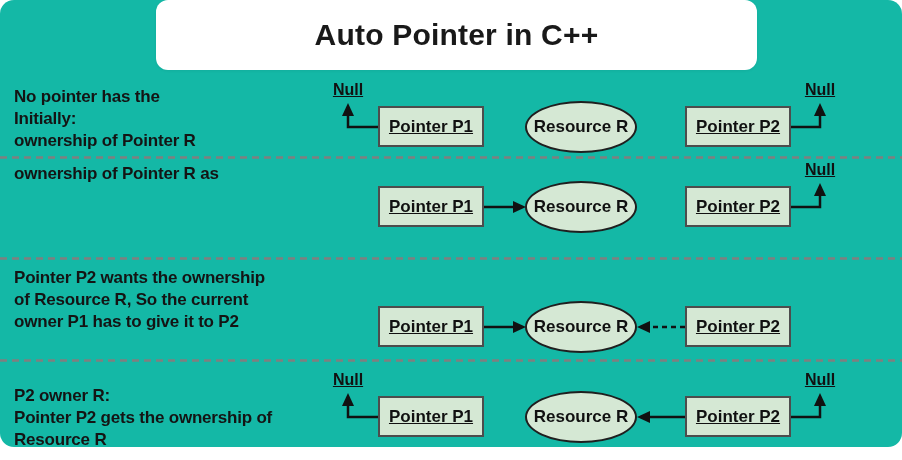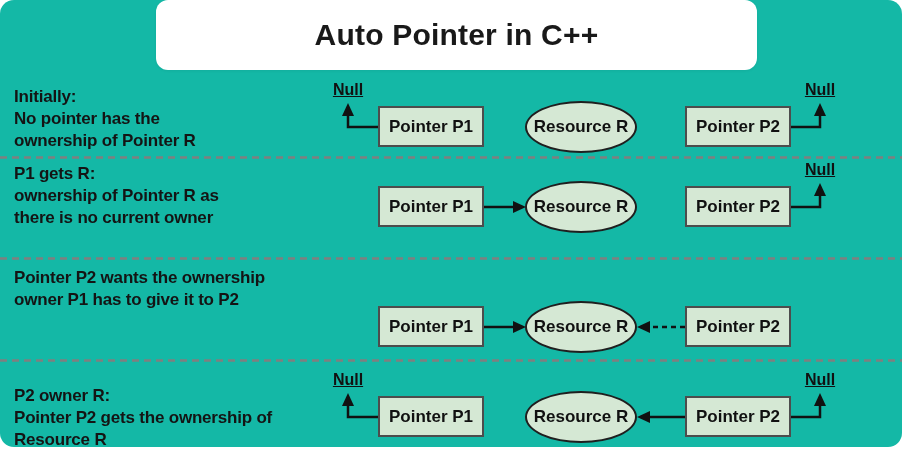--- a/index.html
+++ b/index.html
@@ -37,21 +37,21 @@
     letter-spacing: -0.2px;
     white-space: nowrap;
   }
   .pbox {
     position: absolute;
     width: 106px; height: 41px;
     background: #d5e8d4;
     border: 2px solid #4d4d4d;
     box-sizing: border-box;
     display: flex; align-items: center; justify-content: center;
-    font-size: 17px; font-weight: bold; color: #111111;
+    font-size: 17px; font-weight: bold; color: #111111; text-decoration: underline;
   }
   .ellipse {
     position: absolute;
     width: 112px; height: 52px;
     background: #d5e8d4;
     border: 2px solid #1f1f1f;
     border-radius: 50%;
     box-sizing: border-box;
     display: flex; align-items: center; justify-content: center;
     font-size: 17px; font-weight: bold; color: #111111;
@@ -108,42 +108,41 @@
 
     <polyline class="conn" points="790,417 820,417 820,405"></polyline>
     <polygon class="head" points="820,393 814,406 826,406"></polygon>
   </svg>
 
   <div class="title-card">
     <div class="title">Auto Pointer in C++</div>
   </div>
 
   <div class="rowtext" style="top:86px">
+    <div>No pointer has the</div>
     <div>Initially:</div>
-    <div>No pointer has the</div>
     <div>ownership of Pointer R</div>
   </div>
   <div class="null-label" style="left:320px; top:81px">Null</div>
   <div class="pbox" style="left:378px; top:106px">Pointer P1</div>
   <div class="ellipse" style="left:525px; top:101px">Resource R</div>
   <div class="pbox" style="left:685px; top:106px">Pointer P2</div>
   <div class="null-label" style="left:792px; top:81px">Null</div>
 
   <div class="rowtext" style="top:163px">
-    <div>P1 gets R:</div>
     <div>ownership of Pointer R as</div>
-    <div>there is no current owner</div>
   </div>
   <div class="pbox" style="left:378px; top:186px">Pointer P1</div>
   <div class="ellipse" style="left:525px; top:181px">Resource R</div>
   <div class="pbox" style="left:685px; top:186px">Pointer P2</div>
   <div class="null-label" style="left:792px; top:161px">Null</div>
 
   <div class="rowtext" style="top:267px">
     <div>Pointer P2 wants the ownership</div>
+    <div>of Resource R, So the current</div>
     <div>owner P1 has to give it to P2</div>
   </div>
   <div class="pbox" style="left:378px; top:306px">Pointer P1</div>
   <div class="ellipse" style="left:525px; top:301px">Resource R</div>
   <div class="pbox" style="left:685px; top:306px">Pointer P2</div>
 
   <div class="rowtext" style="top:385px">
     <div>P2 owner R:</div>
     <div>Pointer P2 gets the ownership of</div>
     <div>Resource R</div>

